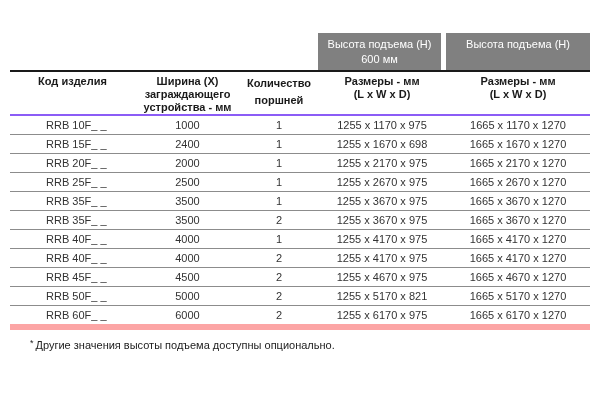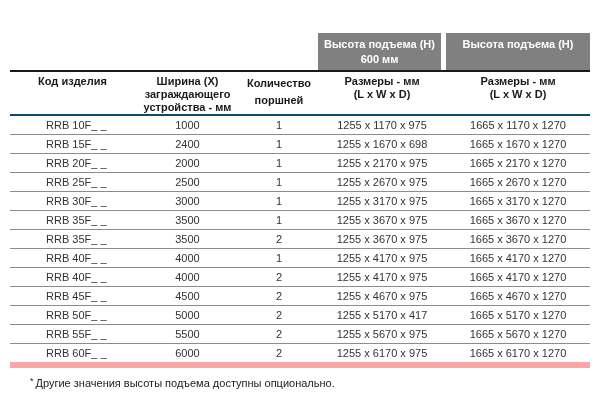--- a/index.html
+++ b/index.html
@@ -15,38 +15,38 @@
     left: 10px;
     top: 33px;
     width: 580px;
   }
   
   .band-row { display: flex; height: 37px; }
   .band-spacer { width: 308px; }
   .band {
     background: #808080;
     color: #ffffff;
-    font-weight: bold;
+    font-weight: normal;
     font-size: 11px;
     line-height: 15px;
     text-align: center;
     padding-top: 4px;
   }
   .band-600 { width: 123px; }
   .band-gap { width: 5px; }
   .band-900 { width: 144px; }
   
   table {
     border-collapse: collapse;
     width: 580px;
     table-layout: fixed;
   }
   thead tr {
     border-top: 2px solid #1a1a1a;
-    border-bottom: 2px solid #0c4a6e;
+    border-bottom: 2px solid #8b5cf6;
   }
   th {
     font-size: 11px;
     font-weight: bold;
     color: #1a1a1a;
     text-align: center;
     vertical-align: top;
     height: 43px;
     padding: 3px 2px 0;
     line-height: 13px;
@@ -149,27 +149,20 @@
           <td>1665 x 2170 x 1270</td>
         </tr>
         <tr>
           <td class="code-cell">RRB 25F_ _</td>
           <td>2500</td>
           <td>1</td>
           <td>1255 x 2670 x 975</td>
           <td>1665 x 2670 x 1270</td>
         </tr>
         <tr>
-          <td class="code-cell">RRB 30F_ _</td>
-          <td>3000</td>
-          <td>1</td>
-          <td>1255 x 3170 x 975</td>
-          <td>1665 x 3170 x 1270</td>
-        </tr>
-        <tr>
           <td class="code-cell">RRB 35F_ _</td>
           <td>3500</td>
           <td>1</td>
           <td>1255 x 3670 x 975</td>
           <td>1665 x 3670 x 1270</td>
         </tr>
         <tr>
           <td class="code-cell">RRB 35F_ _</td>
           <td>3500</td>
           <td>2</td>
@@ -194,29 +187,22 @@
           <td class="code-cell">RRB 45F_ _</td>
           <td>4500</td>
           <td>2</td>
           <td>1255 x 4670 x 975</td>
           <td>1665 x 4670 x 1270</td>
         </tr>
         <tr>
           <td class="code-cell">RRB 50F_ _</td>
           <td>5000</td>
           <td>2</td>
-          <td>1255 x 5170 x 417</td>
+          <td>1255 x 5170 x 821</td>
           <td>1665 x 5170 x 1270</td>
-        </tr>
-        <tr>
-          <td class="code-cell">RRB 55F_ _</td>
-          <td>5500</td>
-          <td>2</td>
-          <td>1255 x 5670 x 975</td>
-          <td>1665 x 5670 x 1270</td>
         </tr>
         <tr>
           <td class="code-cell">RRB 60F_ _</td>
           <td>6000</td>
           <td>2</td>
           <td>1255 x 6170 x 975</td>
           <td>1665 x 6170 x 1270</td>
         </tr>
       </tbody>
   </table>

